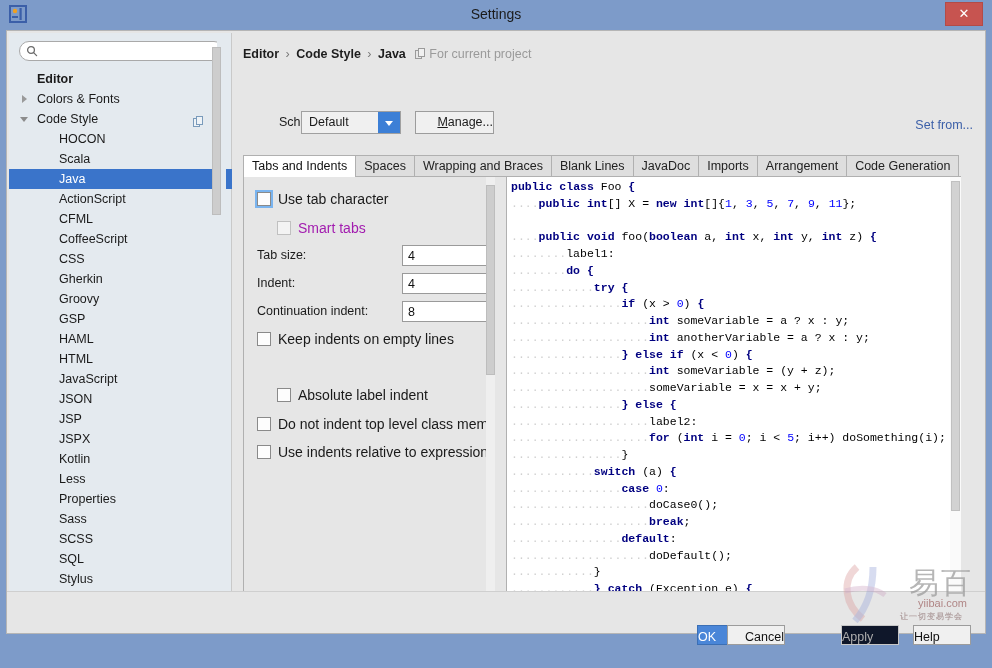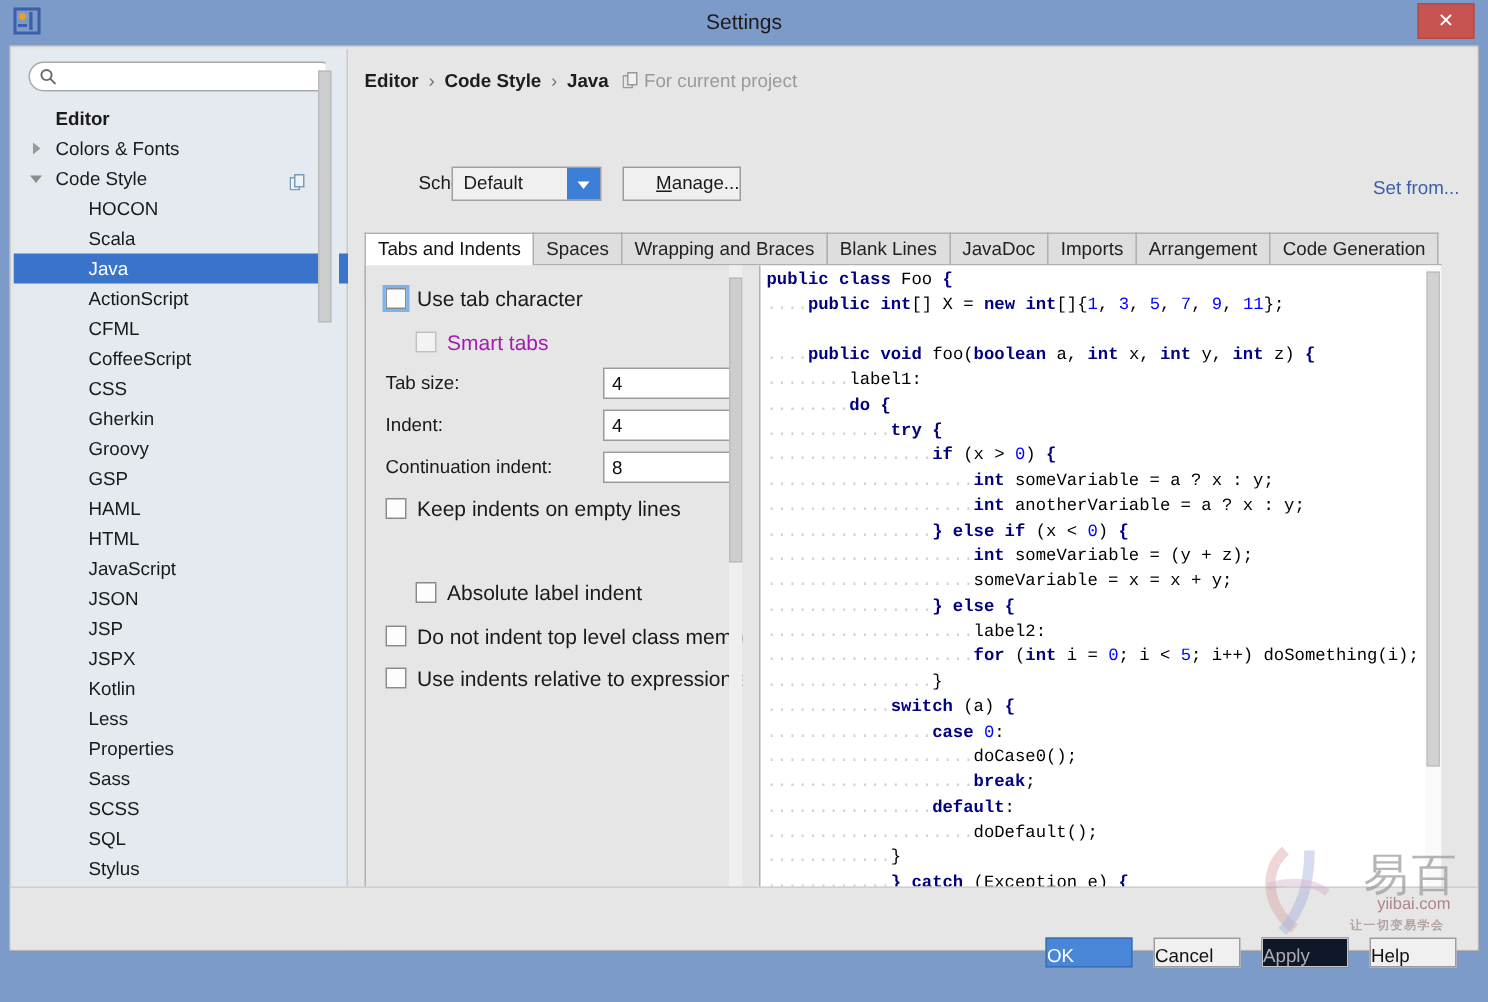--- a/index.html
+++ b/index.html
@@ -238,21 +238,21 @@
     position:absolute; top:9px; height:20px;
     font-size:12.5px; text-align:left; line-height:23px;
     border:1px solid #9c9c9c; background:#f0f0f0; cursor:pointer;
     font-family:"Liberation Sans", sans-serif; color:#111;margin-top:24px;
   }
   .btn.primary{
     background:#4a86d8; border:1px solid #3b6fb5; color:#fff;
   }
   .btn.disabled{ color:#adadad; background:#0f172a; border-color:#c6c6c6; }
   #ok-button{ left:690px; width:58px; }
-  #cancel-button{ left:762px; width:58px; }
+  #cancel-button{ left:720px; width:58px;padding-left:17px; }
   #apply-button{ left:834px; width:58px; }
   #help-button{ left:906px; width:58px; }
 
   
   .watermark{
     position:absolute; right:6px; bottom:6px; width:150px; height:66px;
     pointer-events:none; opacity:.72;
   }
   .wm-cn{
     position:absolute; right:6px; top:2px;

